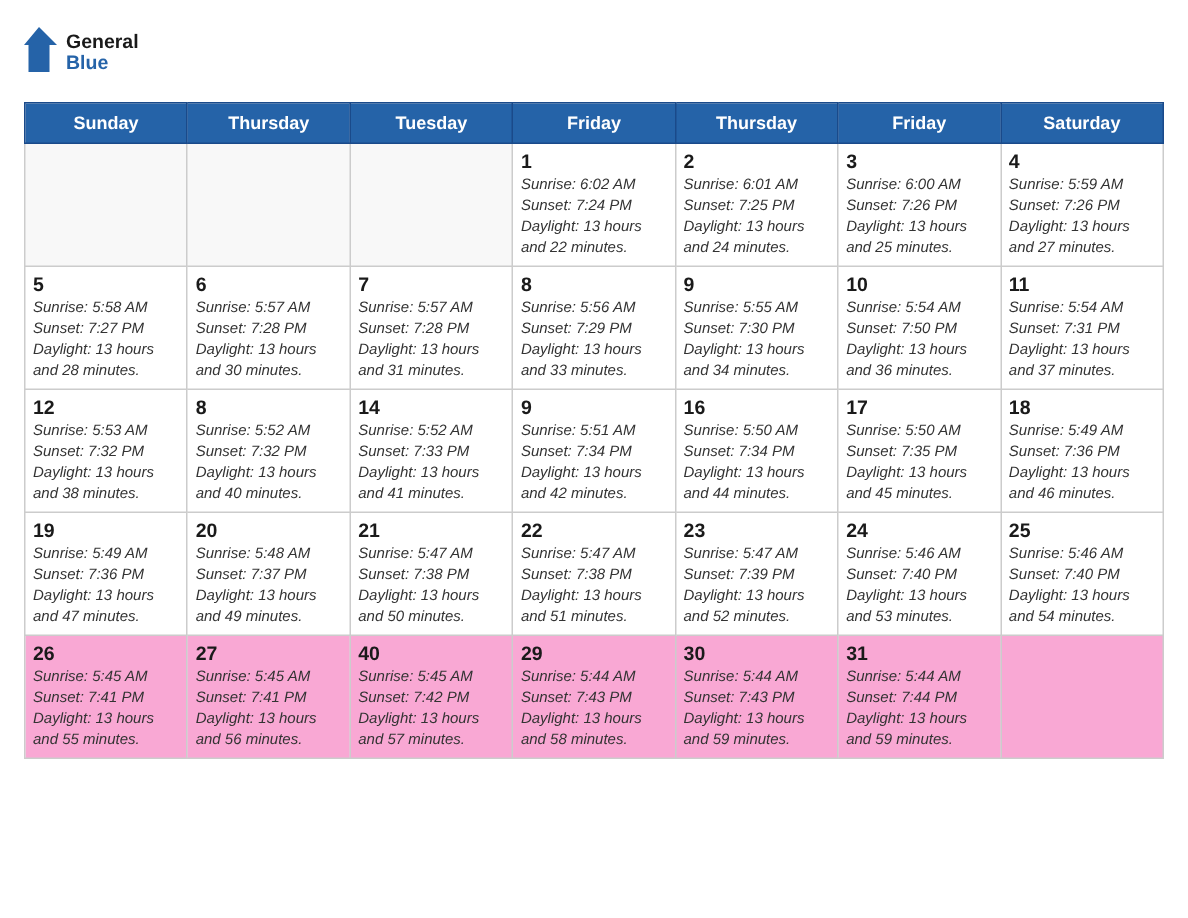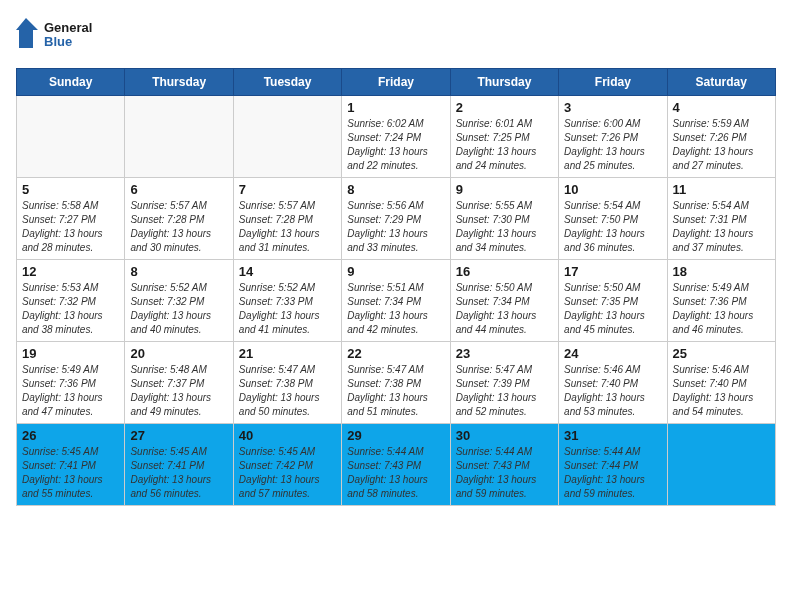--- a/index.html
+++ b/index.html
@@ -51,21 +51,21 @@
       padding: 4px 5px;
       vertical-align: top;
       width: calc(100% / 7);
       height: 80px;
       background: #fff;
     }
     .calendar-table td.empty {
       background: #f8f8f8;
     }
     .calendar-table tr:last-child td {
-      background: #0ea5e9;
+      background: #f9a8d4;
     }
     .day-number {
       font-size: 13px;
       font-weight: bold;
       color: #1a1a1a;
       display: block;
       margin-bottom: 2px;
     }
     .day-info {
       font-size: 10px;

